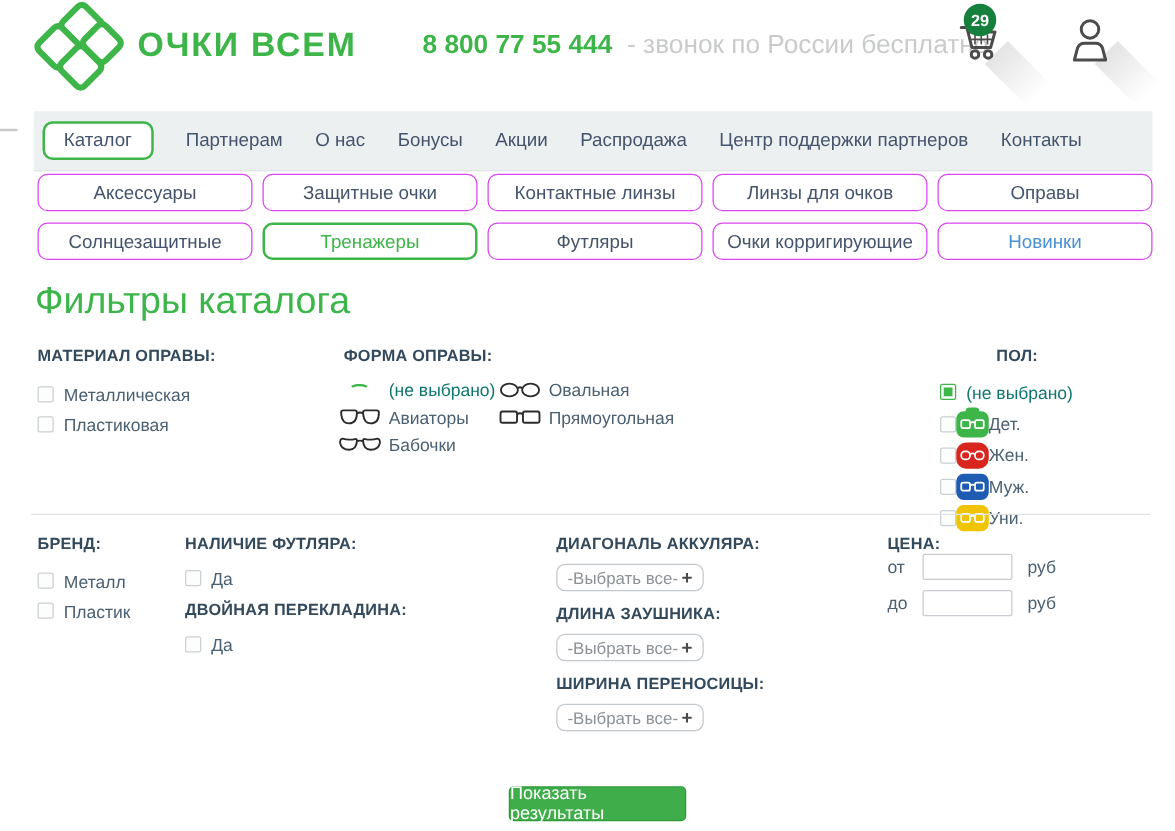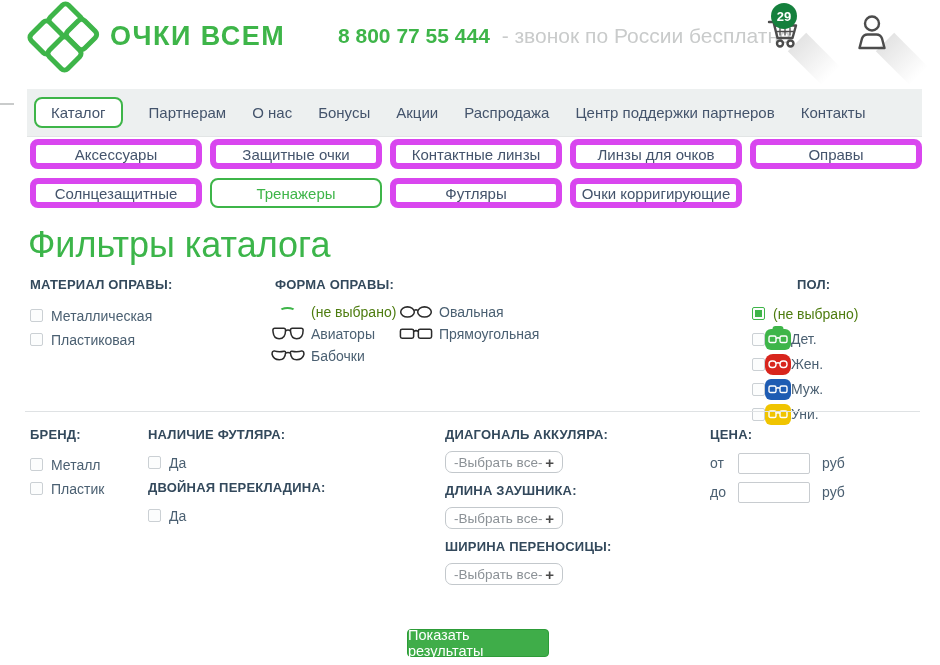--- a/index.html
+++ b/index.html
@@ -33,30 +33,30 @@
   .account-wrap{left:850px;top:12px;}
   .nav-dash{position:absolute;left:0;top:103px;width:14px;height:2px;background:#c9cbcb;}
   
   .navbar{position:absolute;left:27px;top:89px;width:895px;height:48px;background:#edf0f0;
     display:flex;align-items:center;gap:26px;padding-left:7px;box-sizing:border-box;border-bottom:1px solid #e2e5e5;}
   .nav-item{font-size:15px;color:#44546c;white-space:nowrap;cursor:pointer;}
   .nav-active{background:#fff;border:2px solid #3eb549;border-radius:8px;padding:5px 15px;}
   
   .cats{position:absolute;left:30px;top:139px;width:892px;
     display:grid;grid-template-columns:repeat(5,172px);column-gap:8px;row-gap:9px;}
-  .cat-btn{box-sizing:border-box;height:30px;background:#fff;border:6px solid #d946ef;border-radius:8px;
+  .cat-btn{box-sizing:border-box;height:30px;background:#fff;border:1px solid #d946ef;border-radius:8px;
     display:flex;align-items:center;justify-content:center;font-size:15px;color:#44546c;cursor:pointer;white-space:nowrap;}
   .cat-active{border:2px solid #3eb549;color:#3eb549;}
   .cat-blue{color:#4a90d2;}
   
-  .page-title{position:absolute;left:28px;top:224px;margin:0;font-size:36px;font-weight:400;color:#3cb54a;}
+  .page-title{position:absolute;left:28px;top:224px;margin:0;font-size:30px;font-weight:400;color:#3cb54a;}
   
   .f-label{font-size:13px;font-weight:bold;color:#33495c;letter-spacing:.2px;white-space:nowrap;}
   .opt{font-size:14px;color:#4b6072;white-space:nowrap;}
-  .opt-green{font-size:14px;color:#4d7c0f;white-space:nowrap;}
+  .opt-green{font-size:14px;color:#0f766e;white-space:nowrap;}
   .cb{width:13px;height:13px;box-sizing:border-box;border:1px solid #cbd0d4;border-radius:2px;background:#fcfdfd;flex:none;cursor:pointer;}
   .cb-green{border:1px solid #3eb549;position:relative;}
   .cb-green::after{content:"";position:absolute;inset:2px;background:#3eb549;}
   .frow{display:flex;align-items:center;gap:8px;margin-bottom:5px;height:19px;cursor:pointer;}
   .f-material{position:absolute;left:30px;top:277px;}
   .f-material .f-label{margin-bottom:14px;display:block;}
   .f-shape{position:absolute;left:270px;top:277px;}
   .f-shape .f-label{margin-left:5px;margin-bottom:10px;display:block;}
   .shape-grid{display:grid;grid-template-columns:124px auto;column-gap:4px;row-gap:3px;}
   .shape-cell{display:flex;align-items:center;gap:6px;height:19px;cursor:pointer;}
@@ -78,21 +78,21 @@
   .f-case{position:absolute;left:148px;top:427px;}
   .f-case .f-label{margin-bottom:11px;display:block;}
   .f-case .f-label.second{margin-top:8px;}
   .f-dropdowns{position:absolute;left:445px;top:427px;}
   .f-dropdowns .f-label{margin-bottom:9px;display:block;}
   .dd{box-sizing:border-box;width:118px;height:22px;border:1px solid #c3c8cc;border-radius:7px;background:#fff;
     display:flex;align-items:center;justify-content:space-between;padding:0 8px;margin-bottom:10px;cursor:pointer;}
   .dd-val{font-size:13.5px;color:#8b9196;white-space:nowrap;}
   .dd-plus{font-size:15px;color:#4a4a4a;font-weight:bold;line-height:1;}
   .f-price{position:absolute;left:710px;top:427px;}
-  .f-price .f-label{margin-bottom:10px;display:block;}
+  .f-price .f-label{margin-bottom:0;display:block;}
   .price-row{display:flex;align-items:center;gap:12px;margin-bottom:7px;height:22px;}
   .price-lbl{font-size:14px;color:#4b6072;width:16px;}
   .price-input{box-sizing:border-box;width:72px;height:21px;border:1px solid #c8ccd0;border-radius:2px;background:#fff;font-size:13px;padding:0 4px;}
   
   .submit-btn{position:absolute;left:407px;top:629px;width:142px;height:28px;box-sizing:border-box;
     background:#3fad49;border:1px solid #2d9c38;border-radius:4px;color:#fff;font-size:14.5px;
     display:flex;align-items:center;justify-content:center;cursor:pointer;
     font-family:"Liberation Sans","DejaVu Sans",sans-serif;}
   svg{display:block;}
 </style>
@@ -153,20 +153,21 @@
 <div class="cats">
   <div class="cat-btn">Аксессуары</div>
   <div class="cat-btn">Защитные очки</div>
   <div class="cat-btn">Контактные линзы</div>
   <div class="cat-btn">Линзы для очков</div>
   <div class="cat-btn">Оправы</div>
   <div class="cat-btn">Солнцезащитные</div>
   <div class="cat-btn cat-active">Тренажеры</div>
   <div class="cat-btn">Футляры</div>
   <div class="cat-btn">Очки корригирующие</div>
+  <div class="cat-btn cat-blue">Новинки</div>
 </div>
 
 <h1 class="page-title">Фильтры каталога</h1>
 
 <div class="f-material">
   <span class="f-label">МАТЕРИАЛ ОПРАВЫ:</span>
   <div class="frow">
     <span class="cb"></span>
     <span class="opt">Металлическая</span>
   </div>

